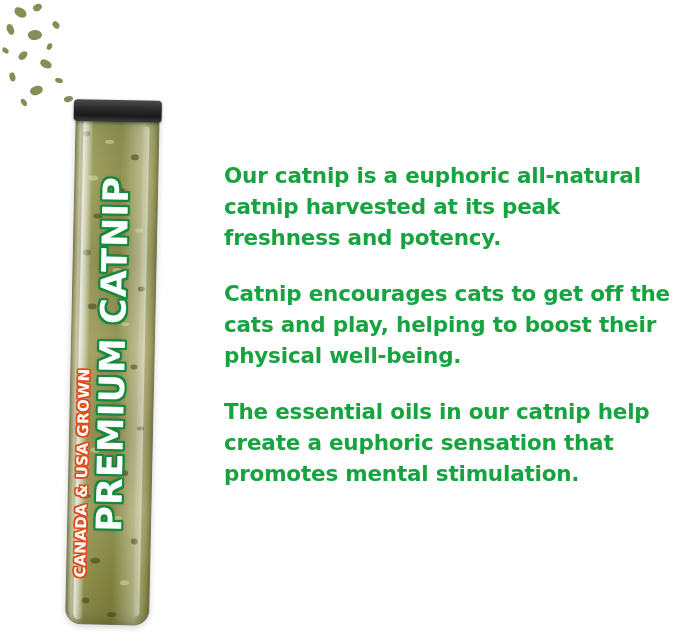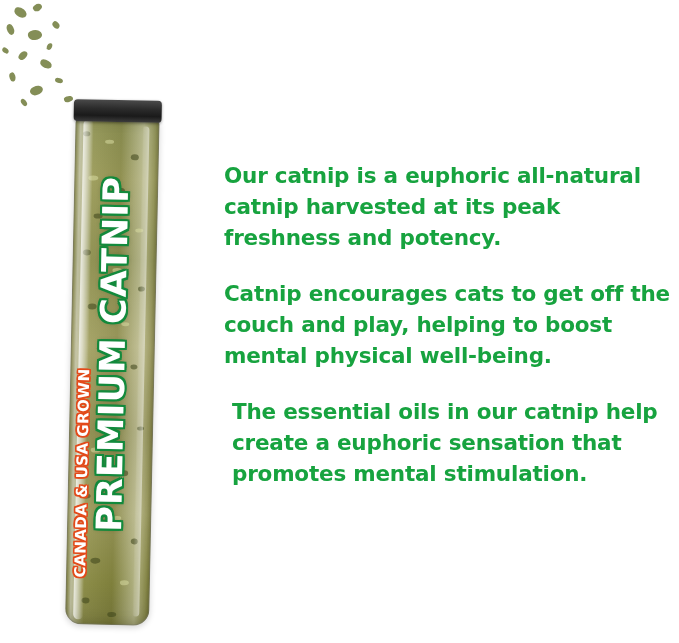--- a/index.html
+++ b/index.html
@@ -191,21 +191,21 @@
   }
   .para {
     color: #17a33f;
     font-family: "DejaVu Sans", sans-serif;
     font-weight: bold;
     font-size: 21.5px;
     line-height: 31px;
     margin: 0 0 25px 0;
     letter-spacing: -0.2px;
   }
-  .para:last-child { margin-bottom: 0; margin-left: 8px; }
+  .para:last-child { margin-bottom: 0; }
 </style>
 </head>
 <body>
 
 <div class="page">
 
   <div class="product-area">
 
     <div class="flake" style="left:14px;top:8px;width:13px;height:9px;transform:rotate(24deg);"></div>
     <div class="flake" style="left:33px;top:4px;width:9px;height:7px;transform:rotate(-38deg);"></div>
@@ -265,17 +265,17 @@
           <span class="label-sub">CANADA &amp; USA GROWN</span>
         </div>
       </div>
 
       <div class="tube-cap"></div>
     </div>
   </div>
 
   <div class="copy">
     <p class="para">Our catnip is a euphoric all-natural catnip harvested at its peak freshness and potency.</p>
-    <p class="para">Catnip encourages cats to get off the couch and play, helping to boost mental physical well-being.</p>
+    <p class="para">Catnip encourages cats to get off the cats and play, helping to boost their physical well-being.</p>
     <p class="para">The essential oils in our catnip help create a euphoric sensation that promotes mental stimulation.</p>
   </div>
 
 </div>
 
 </body></html>

